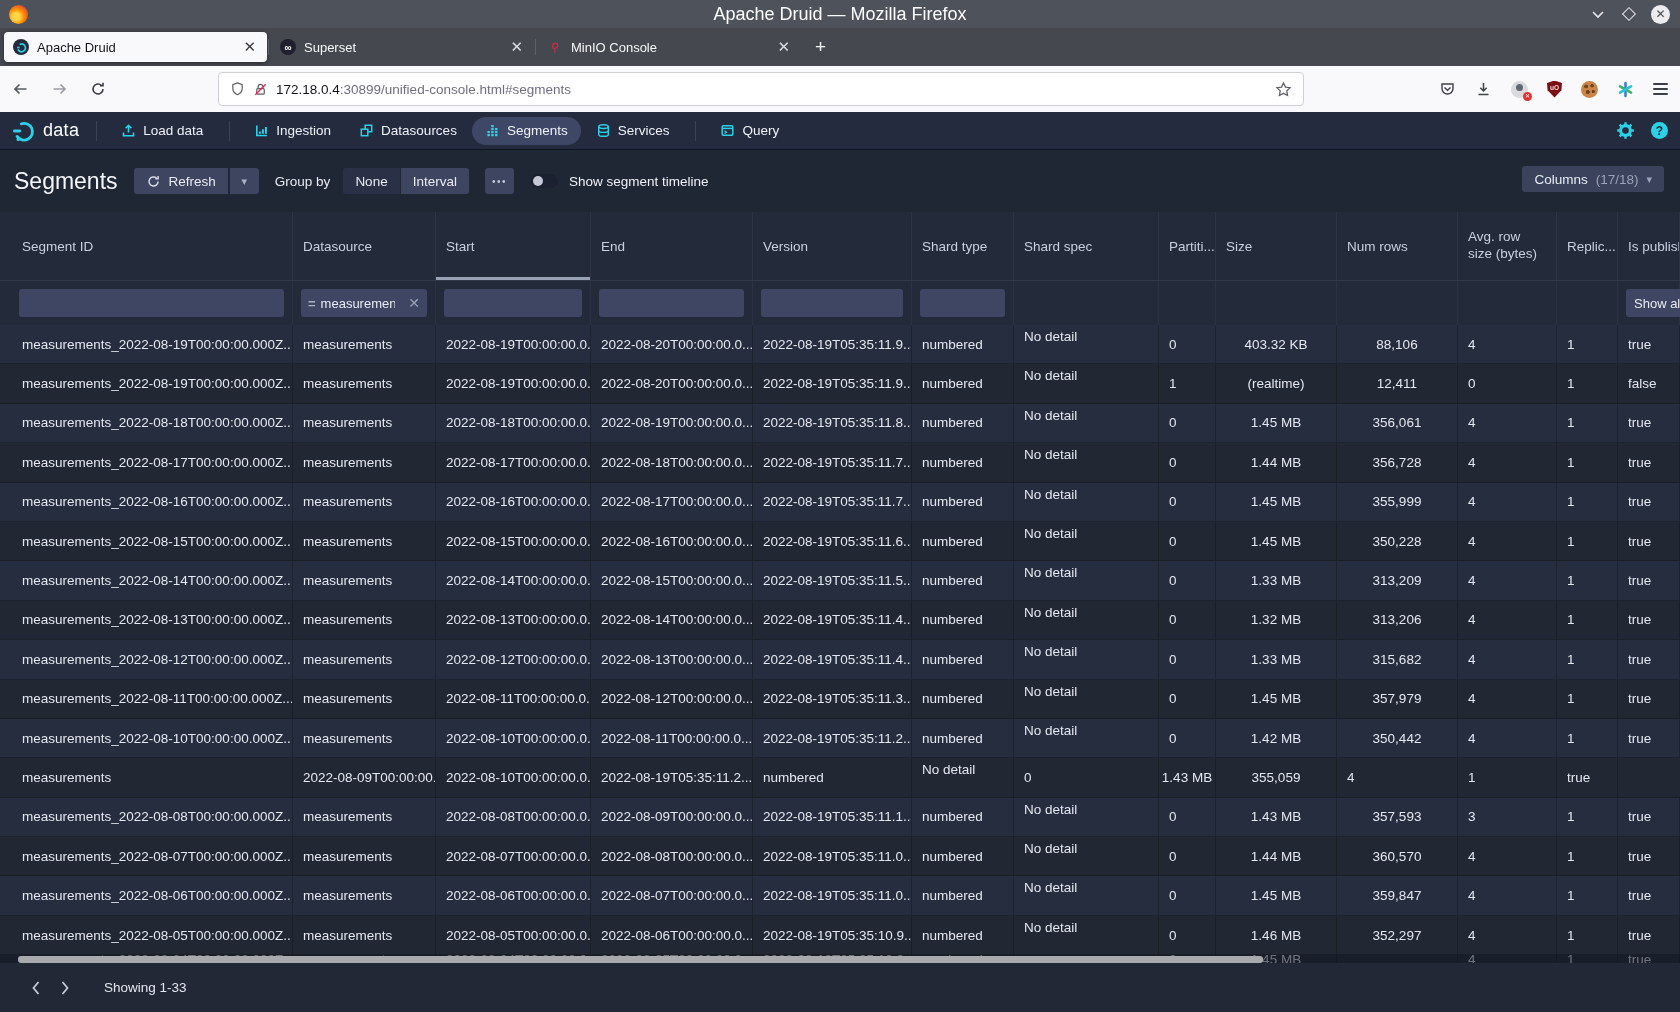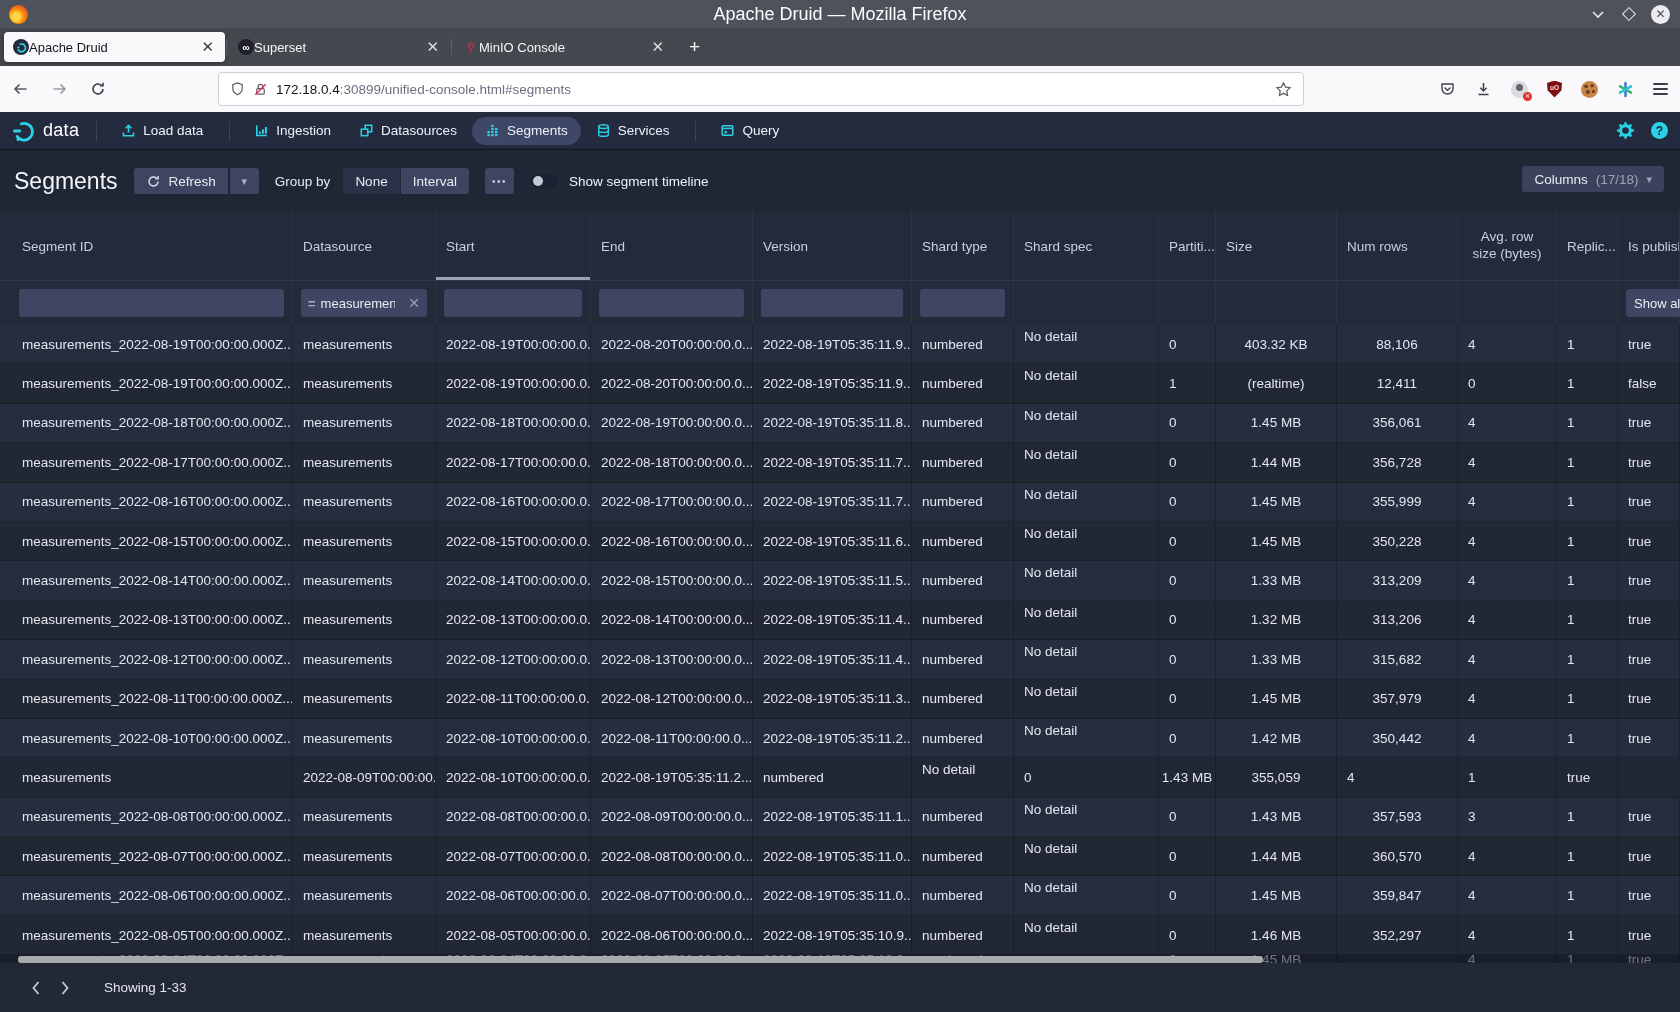--- a/index.html
+++ b/index.html
@@ -12,21 +12,21 @@
     background:radial-gradient(circle at 38% 62%, #ffd54a 0 22%, #ff9100 45%, #e8552a 72%, #b5317f 100%); }
   .window-title { position:absolute; left:0; right:0; text-align:center; color:#fbfbfe; font-size:18px; }
   .win-controls { position:absolute; right:10px; top:0; height:28px; display:flex; align-items:center; gap:13px; }
   .win-btn { width:18px; height:18px; display:flex; align-items:center; justify-content:center; }
   .win-diamond { width:10px; height:10px; border:1.5px solid #e9e9ed; transform:rotate(45deg); }
   .win-close { width:19px; height:19px; border-radius:50%; background:#ececf0; color:#44484f;
     font-size:12px; font-weight:bold; display:flex; align-items:center; justify-content:center; }
 
   .tabstrip { height:38px; background:#45494f; display:flex; align-items:center; padding:0 4px; }
   .tabs { display:flex; align-items:center; height:100%; }
-  .tab { width:221px; height:30px; display:flex; align-items:center; padding:0 9px;
+  .tab { width:263px; height:30px; display:flex; align-items:center; gap:8px; padding:0 9px;
     color:#f5f6f9; font-size:13px; border-radius:4px; margin-right:4px; position:relative; }
   .tab:not(.active):not(:first-child)::before { content:""; position:absolute; left:-3px; top:7px; bottom:7px; width:1px; background:#5c6067; }
   .tab.active { background:#f9f9fb; color:#15141a; box-shadow:0 1px 4px rgba(0,0,0,.45); }
   .favicon { width:16px; height:16px; flex:none; display:flex; align-items:center; justify-content:center; }
   .druid-fav { background:#252b3d; border-radius:50%; }
   .superset-fav { background:#1f1f2e; border-radius:50%; color:#fff; font-size:10px; font-weight:bold; }
   .tab-title { flex:1; overflow:hidden; white-space:nowrap; }
   .tab-close { font-size:15px; color:inherit; opacity:.85; padding:0 2px; }
   .new-tab { color:#f5f6f9; font-size:19px; padding:0 10px; }
 
@@ -84,21 +84,21 @@
   .toggle .knob { position:absolute; left:2px; top:2px; width:10px; height:10px; border-radius:50%; background:#c4c9d4; }
   .toggle-label { margin-left:11px; color:#eef1f8; font-size:13.5px; }
   .columns-btn { position:absolute; right:16px; top:16px; background:#3a425c; }
   .columns-btn .dim, .columns-btn .caret { color:#9aa3b8; }
   .columns-btn .caret { font-size:11px; }
 
   
   .tablearea { position:relative; height:751px; overflow:hidden; }
   .grid { display:grid;
     grid-template-columns:293px 143px 155px 162px 159px 102px 145px 57px 121px 121px 99px 61px minmax(62px,1fr); }
-  .thead { height:69px; background:#232a3a; border-bottom:1px solid rgba(255,255,255,.07);text-align:center; }
+  .thead { height:69px; background:#232a3a; border-bottom:1px solid rgba(255,255,255,.07); }
   .hcell { display:flex; align-items:center; padding:0 10px; color:#c8cfdf; font-size:13.5px;
     white-space:nowrap; overflow:hidden; border-right:1px solid rgba(255,255,255,.05); position:relative; }
   .hcell.wrap { white-space:normal; line-height:1.25; }
   .hcell:first-child { padding-left:22px; }
   .hcell.sorted::after { content:""; position:absolute; left:0; right:0; bottom:0; height:3px; background:#99a1b4; }
   .tfilter { height:44px; background:#232a3a; }
   .fcell { display:flex; align-items:center; padding:0 8px; border-right:1px solid rgba(255,255,255,.04); overflow:visible; }
   .fcell:first-child { padding-left:19px; }
   .finput { width:100%; height:28px; background:#3e4663; border-radius:3px; display:flex; align-items:center;
     padding:0 7px; gap:5px; overflow:hidden; }

